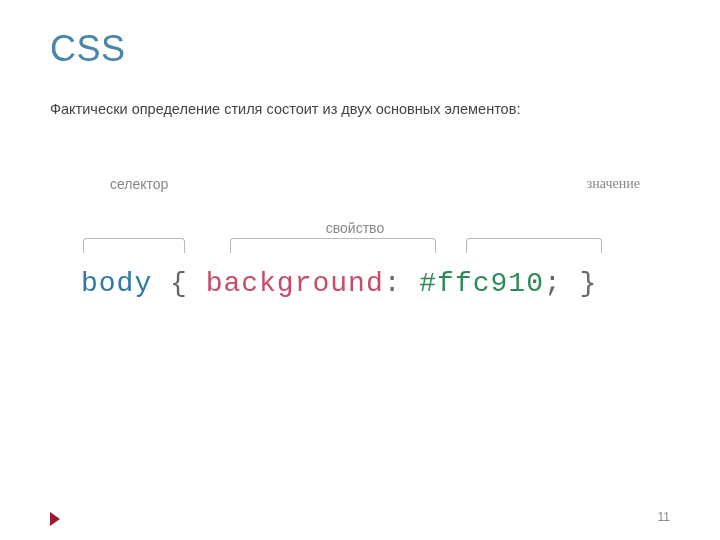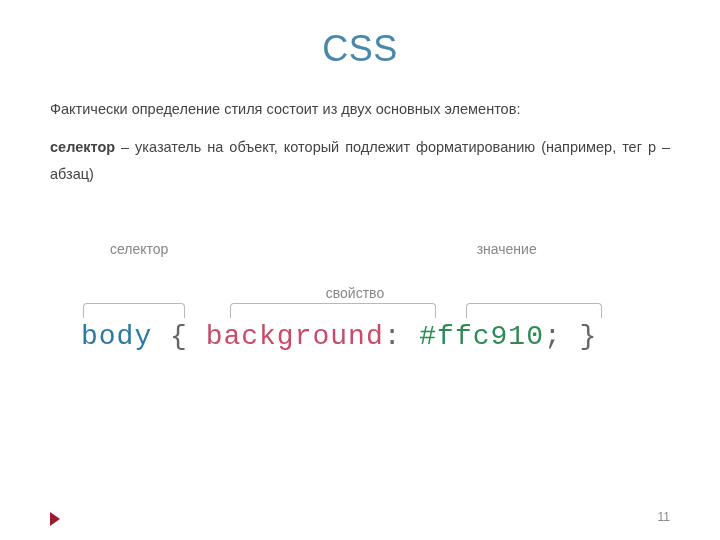--- a/index.html
+++ b/index.html
@@ -14,21 +14,21 @@
     overflow: hidden;
   }
   .slide {
     box-sizing: border-box;
     width: 720px;
     height: 540px;
     padding: 28px 50px 0 50px;
     position: relative;
   }
   .title {
-    text-align: center;
+    text-align: left;
     font-size: 36px;
     color: #4a87a8;
     font-weight: 400;
     margin: 0 0 26px 0;
     letter-spacing: 0.5px;
   }
   .body-text p {
     font-size: 14.5px;
     line-height: 1.9;
     margin: 0 0 10px 0;
@@ -53,42 +53,42 @@
     font-size: 14px;
     color: #878787;
   }
   .labels div {
     text-align: center;
     width: 33.3%;
     position: relative;
   }
   .labels .lbl-sel   { text-align: left;   padding-left: 30px; }
   .labels .lbl-prop  { text-align: center; margin-top: 44px; }
-  .labels .lbl-val   { text-align: left; padding-left: 40px; }
+  .labels .lbl-val   { text-align: right; padding-left: 40px; font-family: Liberation Serif, serif; }
 
   .brackets {
     position: relative;
     width: 560px;
     height: 18px;
     margin-top: 2px;
   }
   .bracket {
     position: absolute;
     top: 0;
     height: 14px;
     border: 1px solid #b8b8b8;
     border-bottom: none;
     border-radius: 4px 4px 0 0;
   }
   .b-sel  { left: 3px;   width: 100px; }
   .b-prop { left: 150px; width: 204px; }
   .b-val  { left: 386px; width: 134px; }
 
   .code-line {
-    margin-top: 0;
+    margin-top: 12px;
     font-family: "Courier New", monospace;
     font-size: 28px;
     letter-spacing: 1px;
     white-space: nowrap;
     width: 560px;
     text-align: left;
     padding-left: 2px;
   }
   .c-sel   { color: #2c7aa1; }
   .c-brace { color: #666; }
@@ -117,23 +117,20 @@
 </style>
 </head>
 <body>
 
 <div class="slide">
 
   <h1 class="title">CSS</h1>
 
   <div class="body-text">
     <p>Фактически определение стиля состоит из двух основных элементов:</p>
-    <p>
-      <span class="bold">селектор</span><span> – указатель на объект, который подлежит форматированию (например, тег p – абзац)</span>
-    </p>
   </div>
 
   <div class="diagram">
 
     <div class="labels">
       <div class="lbl-sel">селектор</div>
       <div class="lbl-prop">свойство</div>
       <div class="lbl-val">значение</div>
     </div>
 

